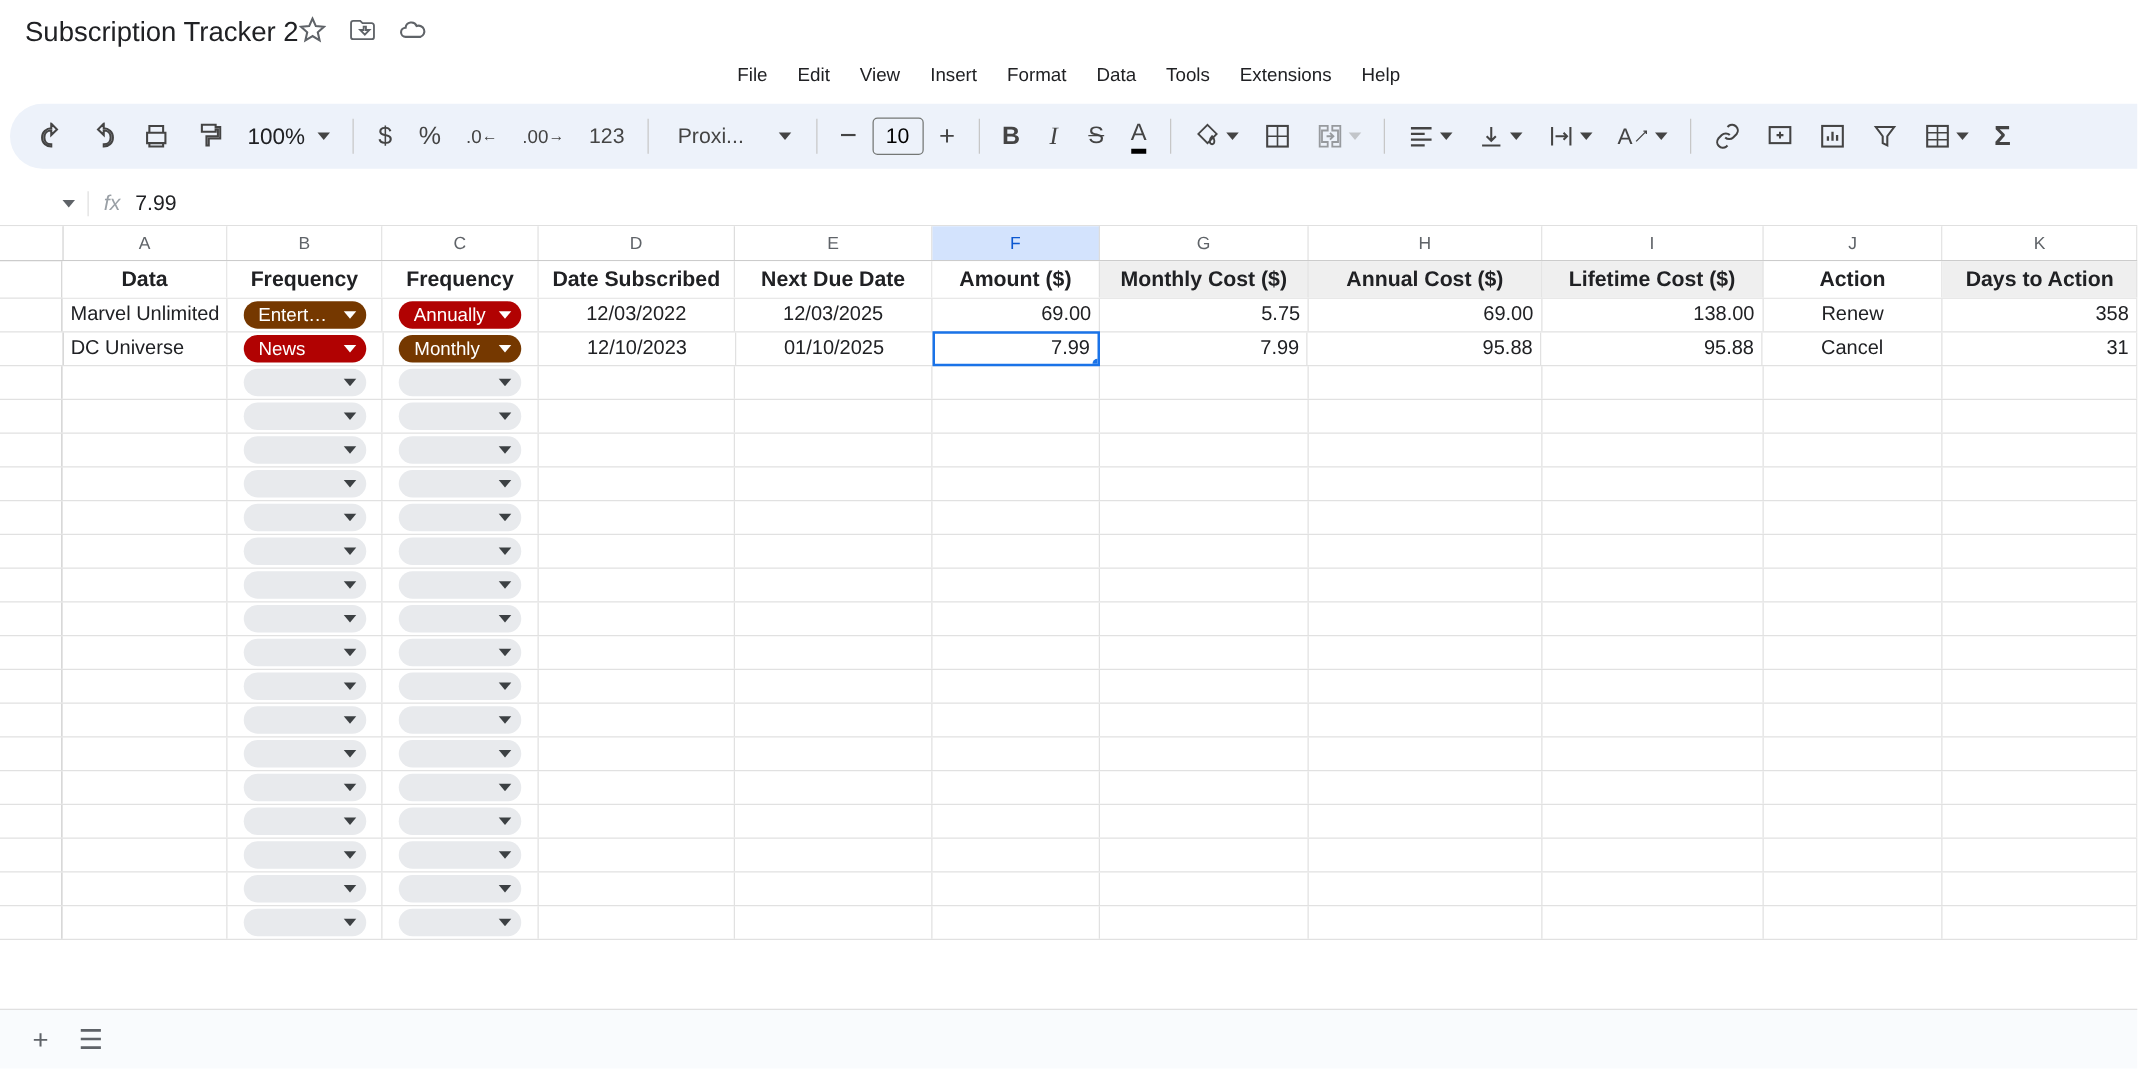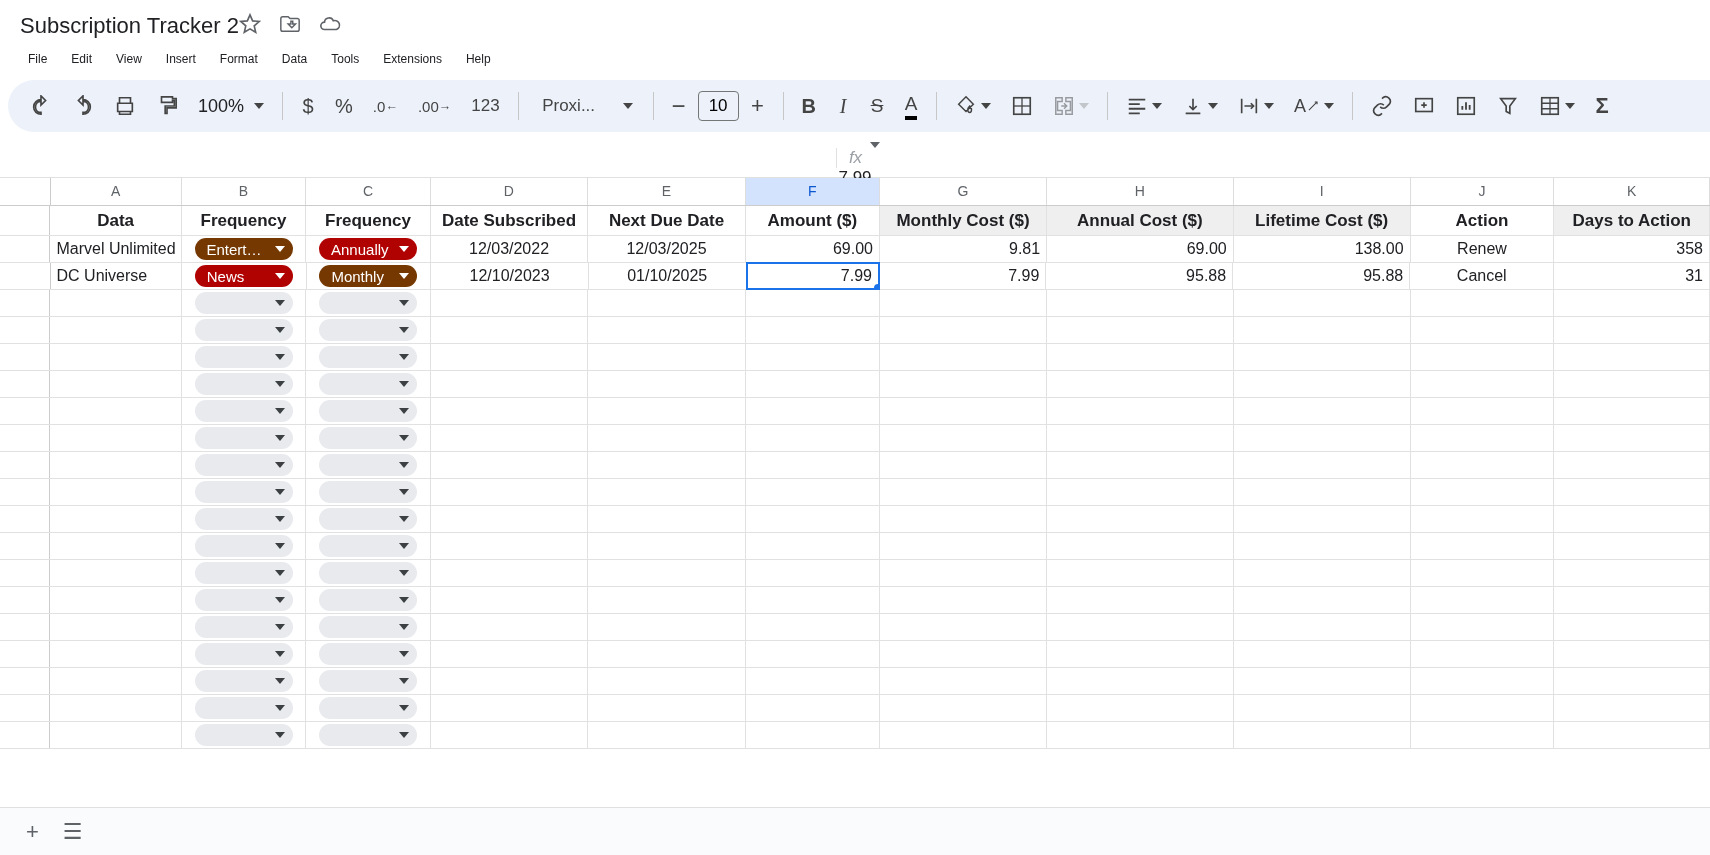--- a/index.html
+++ b/index.html
@@ -8,33 +8,33 @@
 .title-bar { display: flex; align-items: center; padding: 8px 20px 4px 20px; height: 48px; }
 .doc-title { font-size: 22px; color: #202124; font-weight: 400; }
 .title-icons { display: flex; gap: 18px; align-items: center; }
 .title-icons svg { width: 22px; height: 22px; fill: #5f6368; }
 
 .right-actions { margin-left: auto; display: flex; align-items: center; gap: 24px; }
 .right-actions svg { width: 26px; height: 26px; fill: #444; }
 .share-btn { background: #c2e7ff; border-radius: 40px 0 0 40px; padding: 12px 24px; display: flex; align-items: center; gap: 10px; font-size: 18px; color: #001d35; font-weight: 500; cursor: pointer; margin-right:-20px; }
 .share-btn svg { width: 20px; height: 20px; fill: #001d35; }
 
-.menu-bar { display: flex; gap: 4px; padding: 0 18px 10px 18px; font-size: 12px; color: #202124; }
+.menu-bar { display: flex; gap: 4px; padding: 0 18px 10px 18px; font-size: 15px; color: #202124; justify-content: center; }
 .menu-bar span { padding: 4px 10px; cursor: pointer; }
 
 .toolbar { display: flex; align-items: center; padding: 4px 14px; background: #edf2fa; border-radius: 30px 0 0 30px; margin: 0 0 0 8px; height: 52px; gap: 4px; }
 .tb-item { padding: 6px 8px; color: #444; display: flex; align-items: center; justify-content: center; cursor: pointer; font-size: 18px; min-width:30px; }
 .tb-item svg { width: 22px; height: 22px; fill: #444; }
 .tb-sep { width: 1px; height: 28px; background: #c7c7c7; margin: 0 6px; }
 .zoom-text { font-size: 18px; color: #202124; padding: 0 8px; }
 .font-name { font-size: 17px; width: 80px; overflow: hidden; text-overflow: ellipsis; white-space: nowrap; padding-left: 8px; }
 .font-size-box { border: 1px solid #747775; border-radius: 4px; padding: 4px 10px; font-size: 17px; }
 .text-color-underline { border-bottom: 4px solid #000; padding-bottom:1px;}
 
-.namebox-row { display: flex; align-items: center; height: 36px; border-bottom: 1px solid #e0e0e0; margin-top: 10px; flex-direction: column; }
+.namebox-row { display: flex; align-items: center; height: 36px; border-bottom: 1px solid #e0e0e0; margin-top: 10px; }
 .namebox { width: 70px; display: flex; justify-content: flex-end; align-items: center; padding-right: 10px; }
 .fx-icon { font-style: italic; color: #9aa0a6; font-size: 17px; padding: 0 12px; border-left: 1px solid #e0e0e0; }
 .formula-val { font-size: 17px; color: #202124; }
 
 .grid { position: relative; }
 .col-headers { display: flex; border-bottom: 1px solid #ccc; height: 28px; background: #fff; }
 .col-header { border-right: 1px solid #ddd; text-align: center; font-size: 14px; color: #5f6368; padding-top: 5px; background: #fff; }
 .col-header.selected { background: #d3e3fd; color: #0b57d0; }
 .row-header-space { width: 52px; border-right: 1px solid #ccc; }
 
@@ -265,21 +265,21 @@
         </div>
         <div class="cell col-C center" style="justify-content: center;">
           <div class="chip red">
             <span style="overflow:hidden;text-overflow:ellipsis">Annually</span>
             <span class="chip-arrow"></span>
           </div>
         </div>
         <div class="cell col-D center">12/03/2022</div>
         <div class="cell col-E center">12/03/2025</div>
         <div class="cell col-F right">69.00</div>
-        <div class="cell col-G right">9.81</div>
+        <div class="cell col-G right">5.75</div>
         <div class="cell col-H right">69.00</div>
         <div class="cell col-I right">138.00</div>
         <div class="cell col-J center">Renew</div>
         <div class="cell col-K right">358</div>
       </div>
       <div class="row">
         <div class="row-header"></div>
         <div class="cell col-A ">DC Universe</div>
         <div class="cell col-B center" style="justify-content: center;">
           <div class="chip red">

